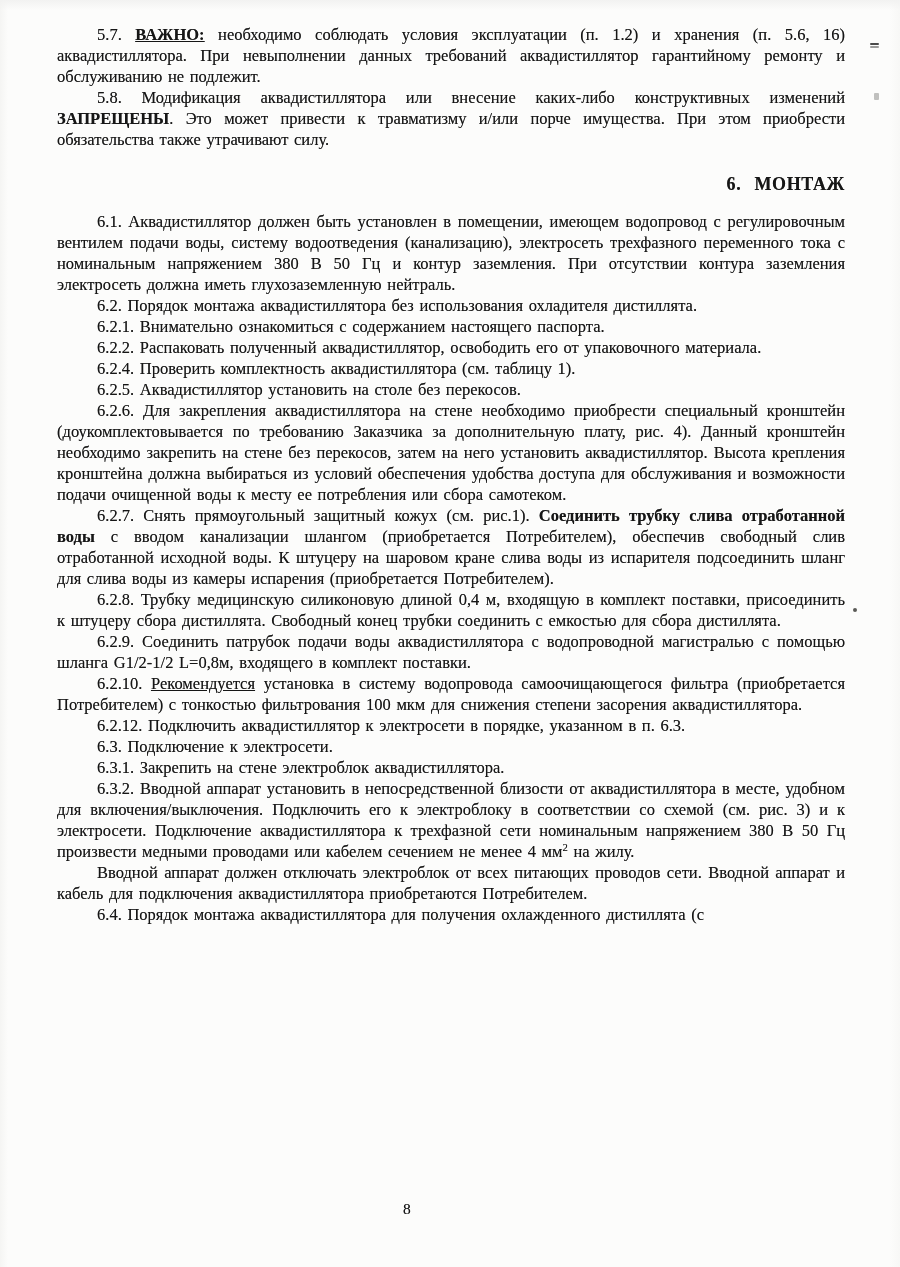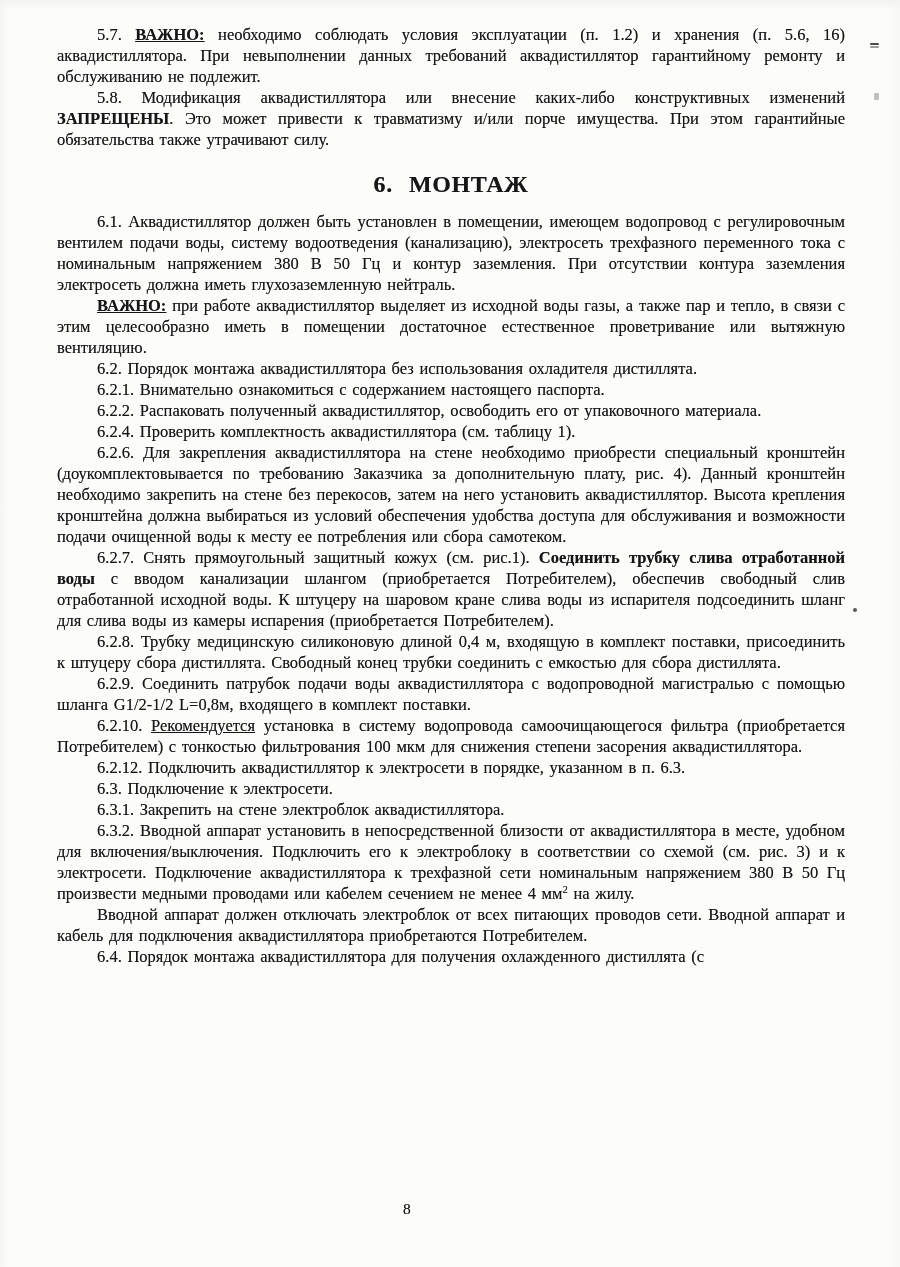--- a/index.html
+++ b/index.html
@@ -28,23 +28,23 @@
     line-height: 21px;
     text-align: justify;
     word-spacing: 1.5px;
     text-shadow: 0 0 0.4px rgba(20,20,20,0.55);
   }
   .para {
     margin: 0;
     text-indent: 40px;
   }
   .heading {
-    text-align: center;
+    text-align: right;
     font-weight: bold;
-    font-size: 24px;
+    font-size: 18px;
     line-height: 22px;
     margin: 23px 0 16px 0;
     text-indent: 0;
     white-space: pre-wrap;
     letter-spacing: 0.6px;
   }
   .b { font-weight: bold; }
   .u { text-decoration: underline; }
   .sup {
     font-size: 0.65em;
@@ -86,28 +86,28 @@
     height: 7px;
     background: rgba(120,120,115,0.45);
     border-radius: 1px;
   }
 </style>
 </head>
 <body>
 
 <main class="doc-body">
     <p class="para"><span>5.7. </span><span class="b u">ВАЖНО:</span><span> необходимо соблюдать условия эксплуатации (п. 1.2) и хранения (п. 5.6, 16) аквадистиллятора. При невыполнении данных требований аквадистиллятор гарантийному ремонту и обслуживанию не подлежит.</span></p>
-    <p class="para"><span>5.8. Модификация аквадистиллятора или внесение каких-либо конструктивных изменений </span><span class="b">ЗАПРЕЩЕНЫ</span><span>. Это может привести к травматизму и/или порче имущества. При этом гарантийные обязательства также утрачивают силу.</span></p>
+    <p class="para"><span>5.8. Модификация аквадистиллятора или внесение каких-либо конструктивных изменений </span><span class="b">ЗАПРЕЩЕНЫ</span><span>. Это может привести к травматизму и/или порче имущества. При этом приобрести обязательства также утрачивают силу.</span></p>
     <div class="heading">6.  МОНТАЖ</div>
     <p class="para"><span>6.1. Аквадистиллятор должен быть установлен в помещении, имеющем водопровод с регулировочным вентилем подачи воды, систему водоотведения (канализацию), электросеть трехфазного переменного тока с номинальным напряжением 380 В 50 Гц и контур заземления. При отсутствии контура заземления электросеть должна иметь глухозаземленную нейтраль.</span></p>
-    <p class="para"><span class="b u">ВАЖНО:</span><span> при работе аквадистиллятор выделяет из исходной воды газы, а также пар и тепло, в связи с этим целесообразно иметь в помещении достаточное естественное проветривание или вытяжную вентиляцию.</span></p>
     <p class="para"><span>6.2. Порядок монтажа аквадистиллятора без использования охладителя дистиллята.</span></p>
     <p class="para"><span>6.2.1. Внимательно ознакомиться с содержанием настоящего паспорта.</span></p>
     <p class="para"><span>6.2.2. Распаковать полученный аквадистиллятор, освободить его от упаковочного материала.</span></p>
     <p class="para"><span>6.2.4. Проверить комплектность аквадистиллятора (см. таблицу 1).</span></p>
+    <p class="para"><span>6.2.5. Аквадистиллятор установить на столе без перекосов.</span></p>
     <p class="para"><span>6.2.6. Для закрепления аквадистиллятора на стене необходимо приобрести специальный кронштейн (доукомплектовывается по требованию Заказчика за дополнительную плату, рис. 4). Данный кронштейн необходимо закрепить на стене без перекосов, затем на него установить аквадистиллятор. Высота крепления кронштейна должна выбираться из условий обеспечения удобства доступа для обслуживания и возможности подачи очищенной воды к месту ее потребления или сбора самотеком.</span></p>
     <p class="para"><span>6.2.7. Снять прямоугольный защитный кожух (см. рис.1). </span><span class="b">Соединить трубку слива отработанной воды</span><span> с вводом канализации шлангом (приобретается Потребителем), обеспечив свободный слив отработанной исходной воды. К штуцеру на шаровом кране слива воды из испарителя подсоединить шланг для слива воды из камеры испарения (приобретается Потребителем).</span></p>
     <p class="para"><span>6.2.8. Трубку медицинскую силиконовую длиной 0,4 м, входящую в комплект поставки, присоединить к штуцеру сбора дистиллята. Свободный конец трубки соединить с емкостью для сбора дистиллята.</span></p>
     <p class="para"><span>6.2.9. Соединить патрубок подачи воды аквадистиллятора с водопроводной магистралью с помощью шланга G1/2-1/2 L=0,8м, входящего в комплект поставки.</span></p>
     <p class="para"><span>6.2.10. </span><span class="u">Рекомендуется</span><span> установка в систему водопровода самоочищающегося фильтра (приобретается Потребителем) с тонкостью фильтрования 100 мкм для снижения степени засорения аквадистиллятора.</span></p>
     <p class="para"><span>6.2.12. Подключить аквадистиллятор к электросети в порядке, указанном в п. 6.3.</span></p>
     <p class="para"><span>6.3. Подключение к электросети.</span></p>
     <p class="para"><span>6.3.1. Закрепить на стене электроблок аквадистиллятора.</span></p>
     <p class="para"><span>6.3.2. Вводной аппарат установить в непосредственной близости от аквадистиллятора в месте, удобном для включения/выключения. Подключить его к электроблоку в соответствии со схемой (см. рис. 3) и к электросети. Подключение аквадистиллятора к трехфазной сети номинальным напряжением 380 В 50 Гц произвести медными проводами или кабелем сечением не менее 4 мм</span><span class="sup">2</span><span> на жилу.</span></p>
     <p class="para"><span>Вводной аппарат должен отключать электроблок от всех питающих проводов сети. Вводной аппарат и кабель для подключения аквадистиллятора приобретаются Потребителем.</span></p>

